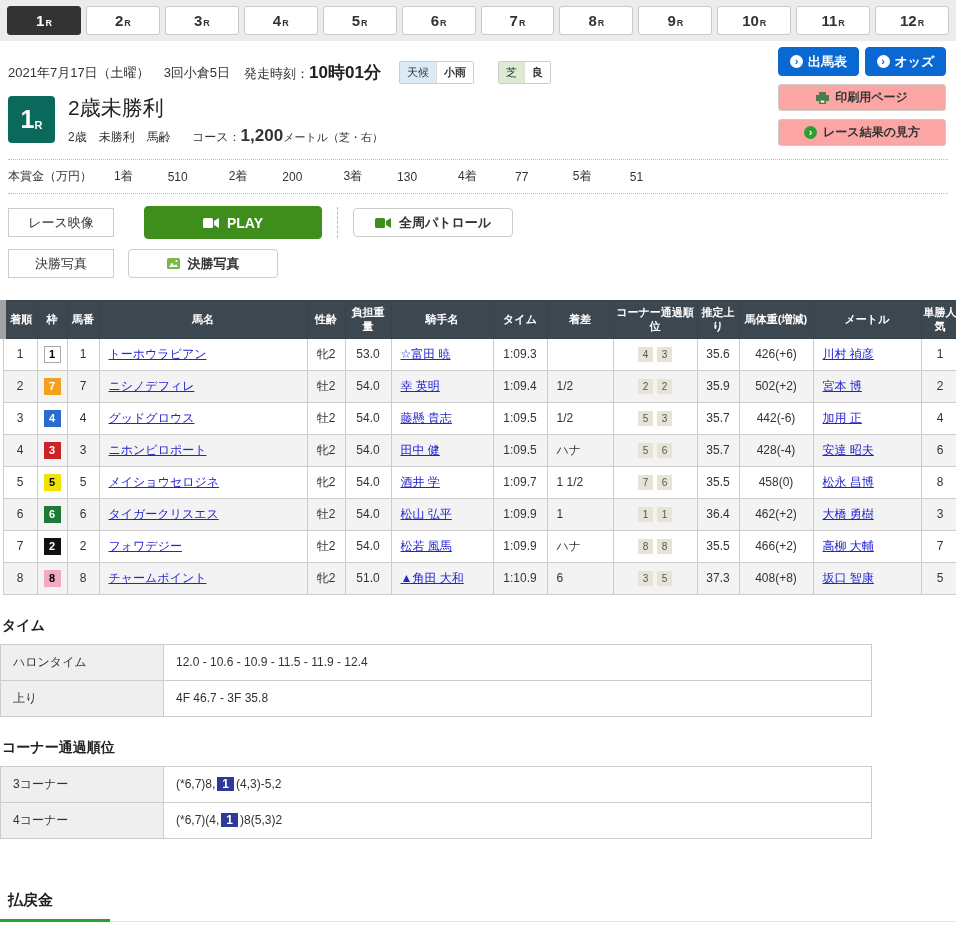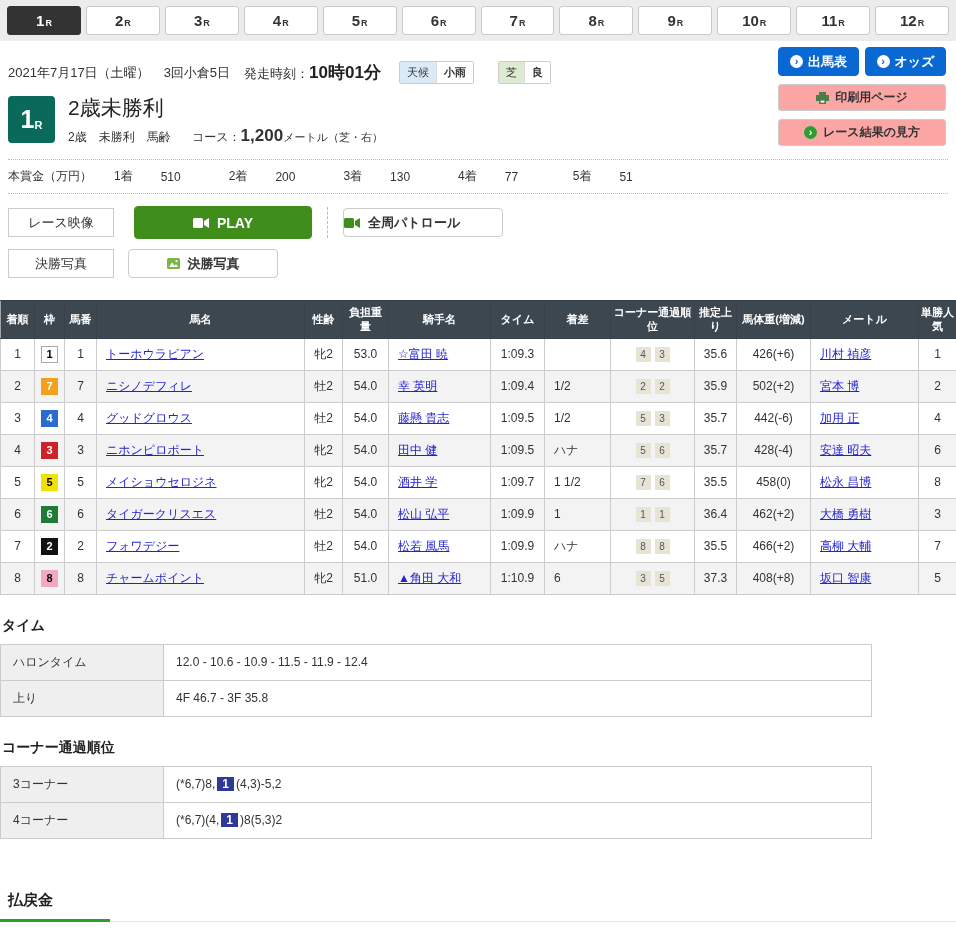--- a/index.html
+++ b/index.html
@@ -28,34 +28,34 @@
   .side{position:absolute;top:6px;right:10px;width:168px;display:flex;flex-direction:column;gap:8px}
   .blue-row{display:flex;gap:6px}
   .btn-blue{flex:1;height:27px;background:#0a68d2;border:1px solid #0a68d2;border-radius:4px;color:#fff;font-weight:bold;font-size:13px;display:flex;align-items:center;justify-content:center;gap:5px;cursor:pointer}
   .btn-white{height:25px;background:#fca5a5;border:1px solid #ccc;border-radius:3px;font-size:12px;display:flex;align-items:center;justify-content:center;gap:6px;cursor:pointer;color:#333;font-weight:bold}
   .circle{width:13px;height:13px;border-radius:50%;background:#fff;color:#0a68d2;font-size:11px;line-height:12px;text-align:center;font-weight:bold;flex:none}
   .circle.green{background:#2f9e32;color:#fff}
   
   .prize{margin:13px 8px 0;padding:8px 0;border-top:1px dotted #bbb;border-bottom:1px dotted #bbb;display:flex;align-items:center;font-size:12px}
   .prize .plabel{margin-right:22px}
   .prize .pplace{margin-right:28px}
-  .prize .ppamt{margin-right:34px;min-width:34px;text-align:left;display:inline-block}
+  .prize .ppamt{margin-right:34px;min-width:34px;text-align:center;display:inline-block}
   
   .media{padding:12px 8px 2px}
   .media-row{display:flex;align-items:center;margin-bottom:10px}
   .label-box{width:106px;height:29px;border:1px solid #ccc;background:#fff;display:flex;align-items:center;justify-content:center;font-size:13px;box-sizing:border-box}
-  .btn-play{width:176px;height:31px;background:#3f8e1c;border:1px solid #3f8e1c;border-radius:4px;color:#fff;font-weight:bold;font-size:14px;display:flex;align-items:center;justify-content:center;gap:8px;margin-left:20px;cursor:pointer}
+  .btn-play{width:176px;height:31px;background:#3f8e1c;border:1px solid #3f8e1c;border-radius:4px;color:#fff;font-weight:bold;font-size:14px;display:flex;align-items:center;justify-content:center;gap:8px;margin-left:30px;cursor:pointer}
   .vdash{height:31px;border-left:1px dashed #bbb;margin:0 15px}
-  .btn-patrol{width:160px;height:29px;background:#fff;border:1px solid #ccc;border-radius:4px;display:flex;align-items:center;justify-content:flex-start;gap:8px;font-size:13px;font-weight:bold;color:#333;cursor:pointer;box-sizing:border-box}
+  .btn-patrol{width:160px;height:29px;background:#fff;border:1px solid #ccc;border-radius:4px;display:flex;align-items:center;justify-content:center;gap:8px;font-size:13px;font-weight:bold;color:#333;cursor:pointer;box-sizing:border-box}
   .btn-photo{width:150px;height:29px;background:#fff;border:1px solid #ccc;border-radius:4px;display:flex;align-items:center;justify-content:center;gap:8px;font-size:13px;font-weight:bold;color:#333;cursor:pointer;margin-left:14px;box-sizing:border-box}
   .icon-svg{flex:none;display:block}
   
   table.results{width:956px;border-collapse:collapse;margin-top:10px;font-size:12px;table-layout:fixed}
   .results th{background:#3d4750;color:#fff;font-weight:bold;border:1px solid #39424b;border-left:1px solid #59626c;padding:4px 1px;line-height:1.3;font-size:11px}
-  .results th:first-child{border-left:1px solid #a3a3a3}
+  .results th:first-child{border-left:6px solid #a3a3a3}
   .results td{border:1px solid #ccc;padding:7px 3px;text-align:center;background:#fff;overflow:hidden;white-space:nowrap}
   .results tr.alt td{background:#f3f3f3}
   .results td.ta-l{text-align:left;padding-left:9px}
   a.lnk{color:#2323d0;text-decoration:underline;cursor:pointer}
   .waku{display:inline-block;width:17px;height:17px;line-height:17px;font-weight:bold;font-size:11px;text-align:center}
   .w1{background:#fff;border:1px solid #aaa;color:#000;line-height:15px;box-sizing:border-box}
   .w2{background:#111;color:#fff}
   .w3{background:#cc2229;color:#fff}
   .w4{background:#2a6bcd;color:#fff}
   .w5{background:#f1e205;color:#000}

